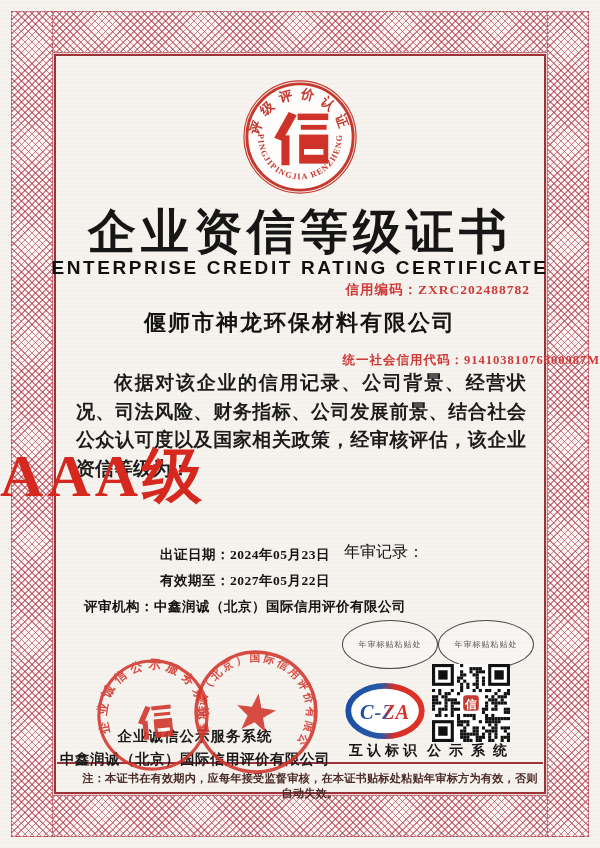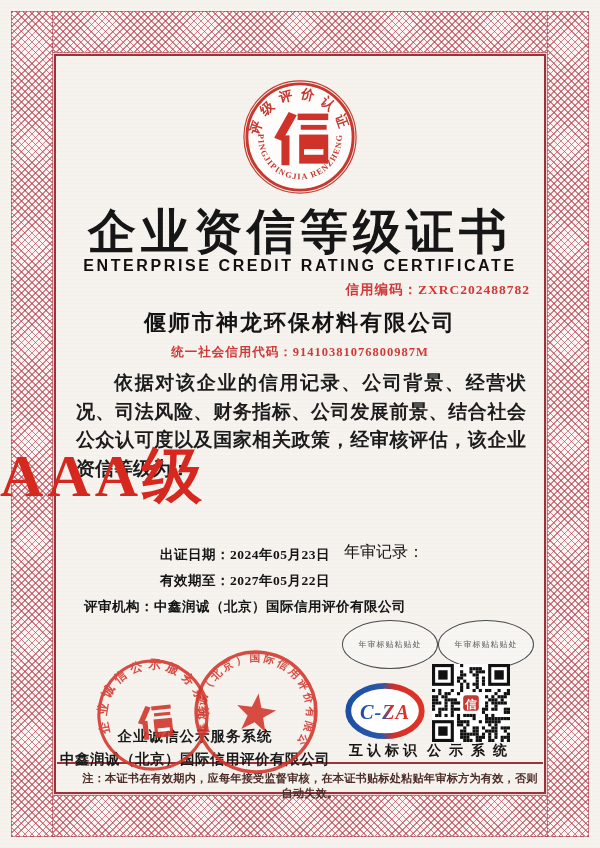--- a/index.html
+++ b/index.html
@@ -19,27 +19,27 @@
   .band-bottom{left:11px;right:11px;bottom:11px;height:40px;}
   .band-left{left:11px;top:11px;bottom:11px;width:40px;}
   .band-right{right:11px;top:11px;bottom:11px;width:40px;}
   .frame{position:absolute;left:54px;top:54px;right:54px;bottom:54px;
          border:2px solid #9c333b;box-shadow:0 0 0 2px rgba(200,125,135,.25);}
   
   .emblem{position:absolute;left:238px;top:76px;width:124px;height:122px;}
   .title{position:absolute;left:0;right:0;top:200px;text-align:center;
          font-size:48px;font-weight:bold;letter-spacing:5px;color:#161616;}
   .subtitle{position:absolute;left:0;right:0;top:257px;text-align:center;
-         font-size:16px;font-weight:bold;letter-spacing:2.6px;color:#101010;
+         font-size:19px;font-weight:bold;letter-spacing:2.6px;color:#101010;
          font-family:"Liberation Sans","DejaVu Sans",sans-serif;}
   .credit-code{position:absolute;right:70px;top:281px;font-size:13.5px;font-weight:bold;
          color:#cf3a38;letter-spacing:1px;}
   .company{position:absolute;left:0;right:0;top:308px;text-align:center;
          font-size:22px;font-weight:bold;letter-spacing:2px;color:#141414;}
-  .uscc{position:absolute;left:0;right:0;top:344px;text-align:center;
+  .uscc{position:absolute;left:0;right:0;top:352px;text-align:right;
          font-size:12.5px;font-weight:bold;letter-spacing:1px;color:#cf3a38;}
   .paragraph{position:absolute;left:76px;right:74px;top:369px;
          font-size:19px;font-weight:bold;line-height:1.5;color:#1c1c1c;
          text-align:justify;text-indent:2em;}
   .rating{position:absolute;left:0;right:0;top:436px;text-align:left;
          font-size:60px;font-weight:bold;letter-spacing:4px;color:#d6281e;}
   
   .details{position:absolute;left:84px;top:546px;display:flex;flex-direction:column;gap:8px;}
   .detail-row{font-size:13.5px;font-weight:bold;color:#141414;line-height:18px;letter-spacing:.5px;text-align:center;}
   .annual-label{position:absolute;left:344px;top:542px;font-size:16px;font-weight:normal;color:#141414;}

